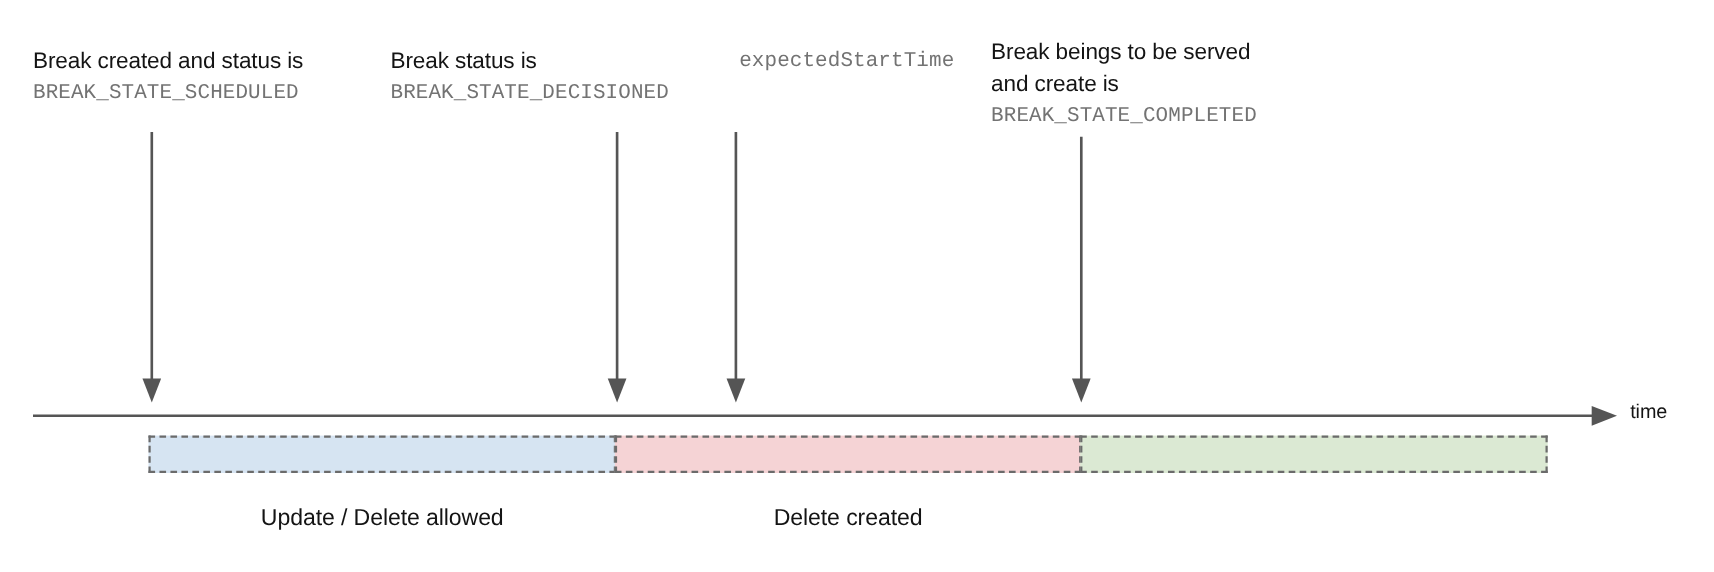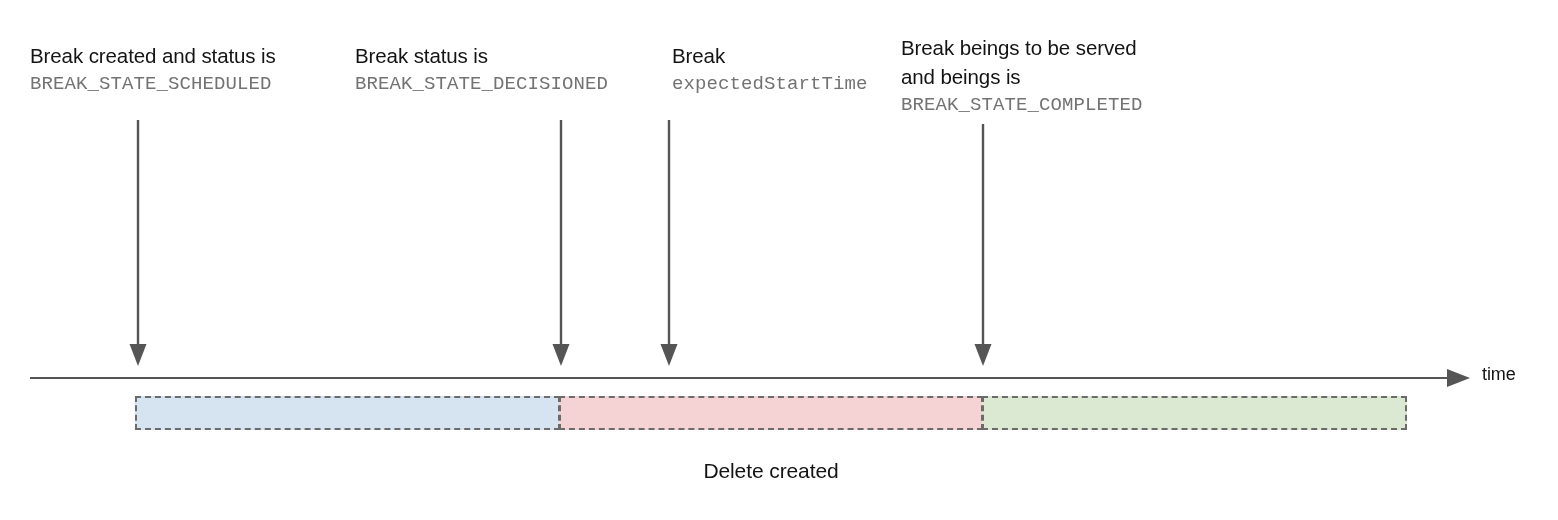--- a/index.html
+++ b/index.html
@@ -105,27 +105,26 @@
     <div class="sans-line">Break created and status is</div>
     <div class="mono-line">BREAK_STATE_SCHEDULED</div>
   </div>
 
   <div class="annotation" id="annotation-2">
     <div class="sans-line">Break status is</div>
     <div class="mono-line">BREAK_STATE_DECISIONED</div>
   </div>
 
   <div class="annotation" id="annotation-3">
-    <div class="sans-line">Break</div>
     <div class="mono-line">expectedStartTime</div>
   </div>
 
   <div class="annotation" id="annotation-4">
     <div class="sans-line">Break beings to be served</div>
-    <div class="sans-line">and beings is</div>
+    <div class="sans-line">and create is</div>
     <div class="mono-line">BREAK_STATE_COMPLETED</div>
   </div>
 
   <svg class="pointer-arrow" id="pointer-arrow-1" style="left:125px; top:120px;" width="26" height="248" viewBox="0 0 26 248">
     <line x1="13" y1="0" x2="13" y2="228" stroke="#555555" stroke-width="2.4"></line>
     <polygon points="13,246 4.5,224 21.5,224" fill="#555555"></polygon>
   </svg>
 
   <svg class="pointer-arrow" id="pointer-arrow-2" style="left:548px; top:120px;" width="26" height="248" viewBox="0 0 26 248">
     <line x1="13" y1="0" x2="13" y2="228" stroke="#555555" stroke-width="2.4"></line>
@@ -148,15 +147,16 @@
   </svg>
 
   <div id="time-axis-label">time</div>
 
   <div class="phase-bar" id="phase-bar-scheduled" style="background-color: rgb(214, 228, 242);"></div>
 
   <div class="phase-bar" id="phase-bar-decisioned" style="background-color: rgb(245, 211, 213);"></div>
 
   <div class="phase-bar" id="phase-bar-completed" style="background-color: rgb(219, 233, 211);"></div>
 
+  <div class="phase-caption" id="phase-caption-1">Update / Delete allowed</div>
   <div class="phase-caption" id="phase-caption-2">Delete created</div>
 
 </div>
 
 </body></html>

